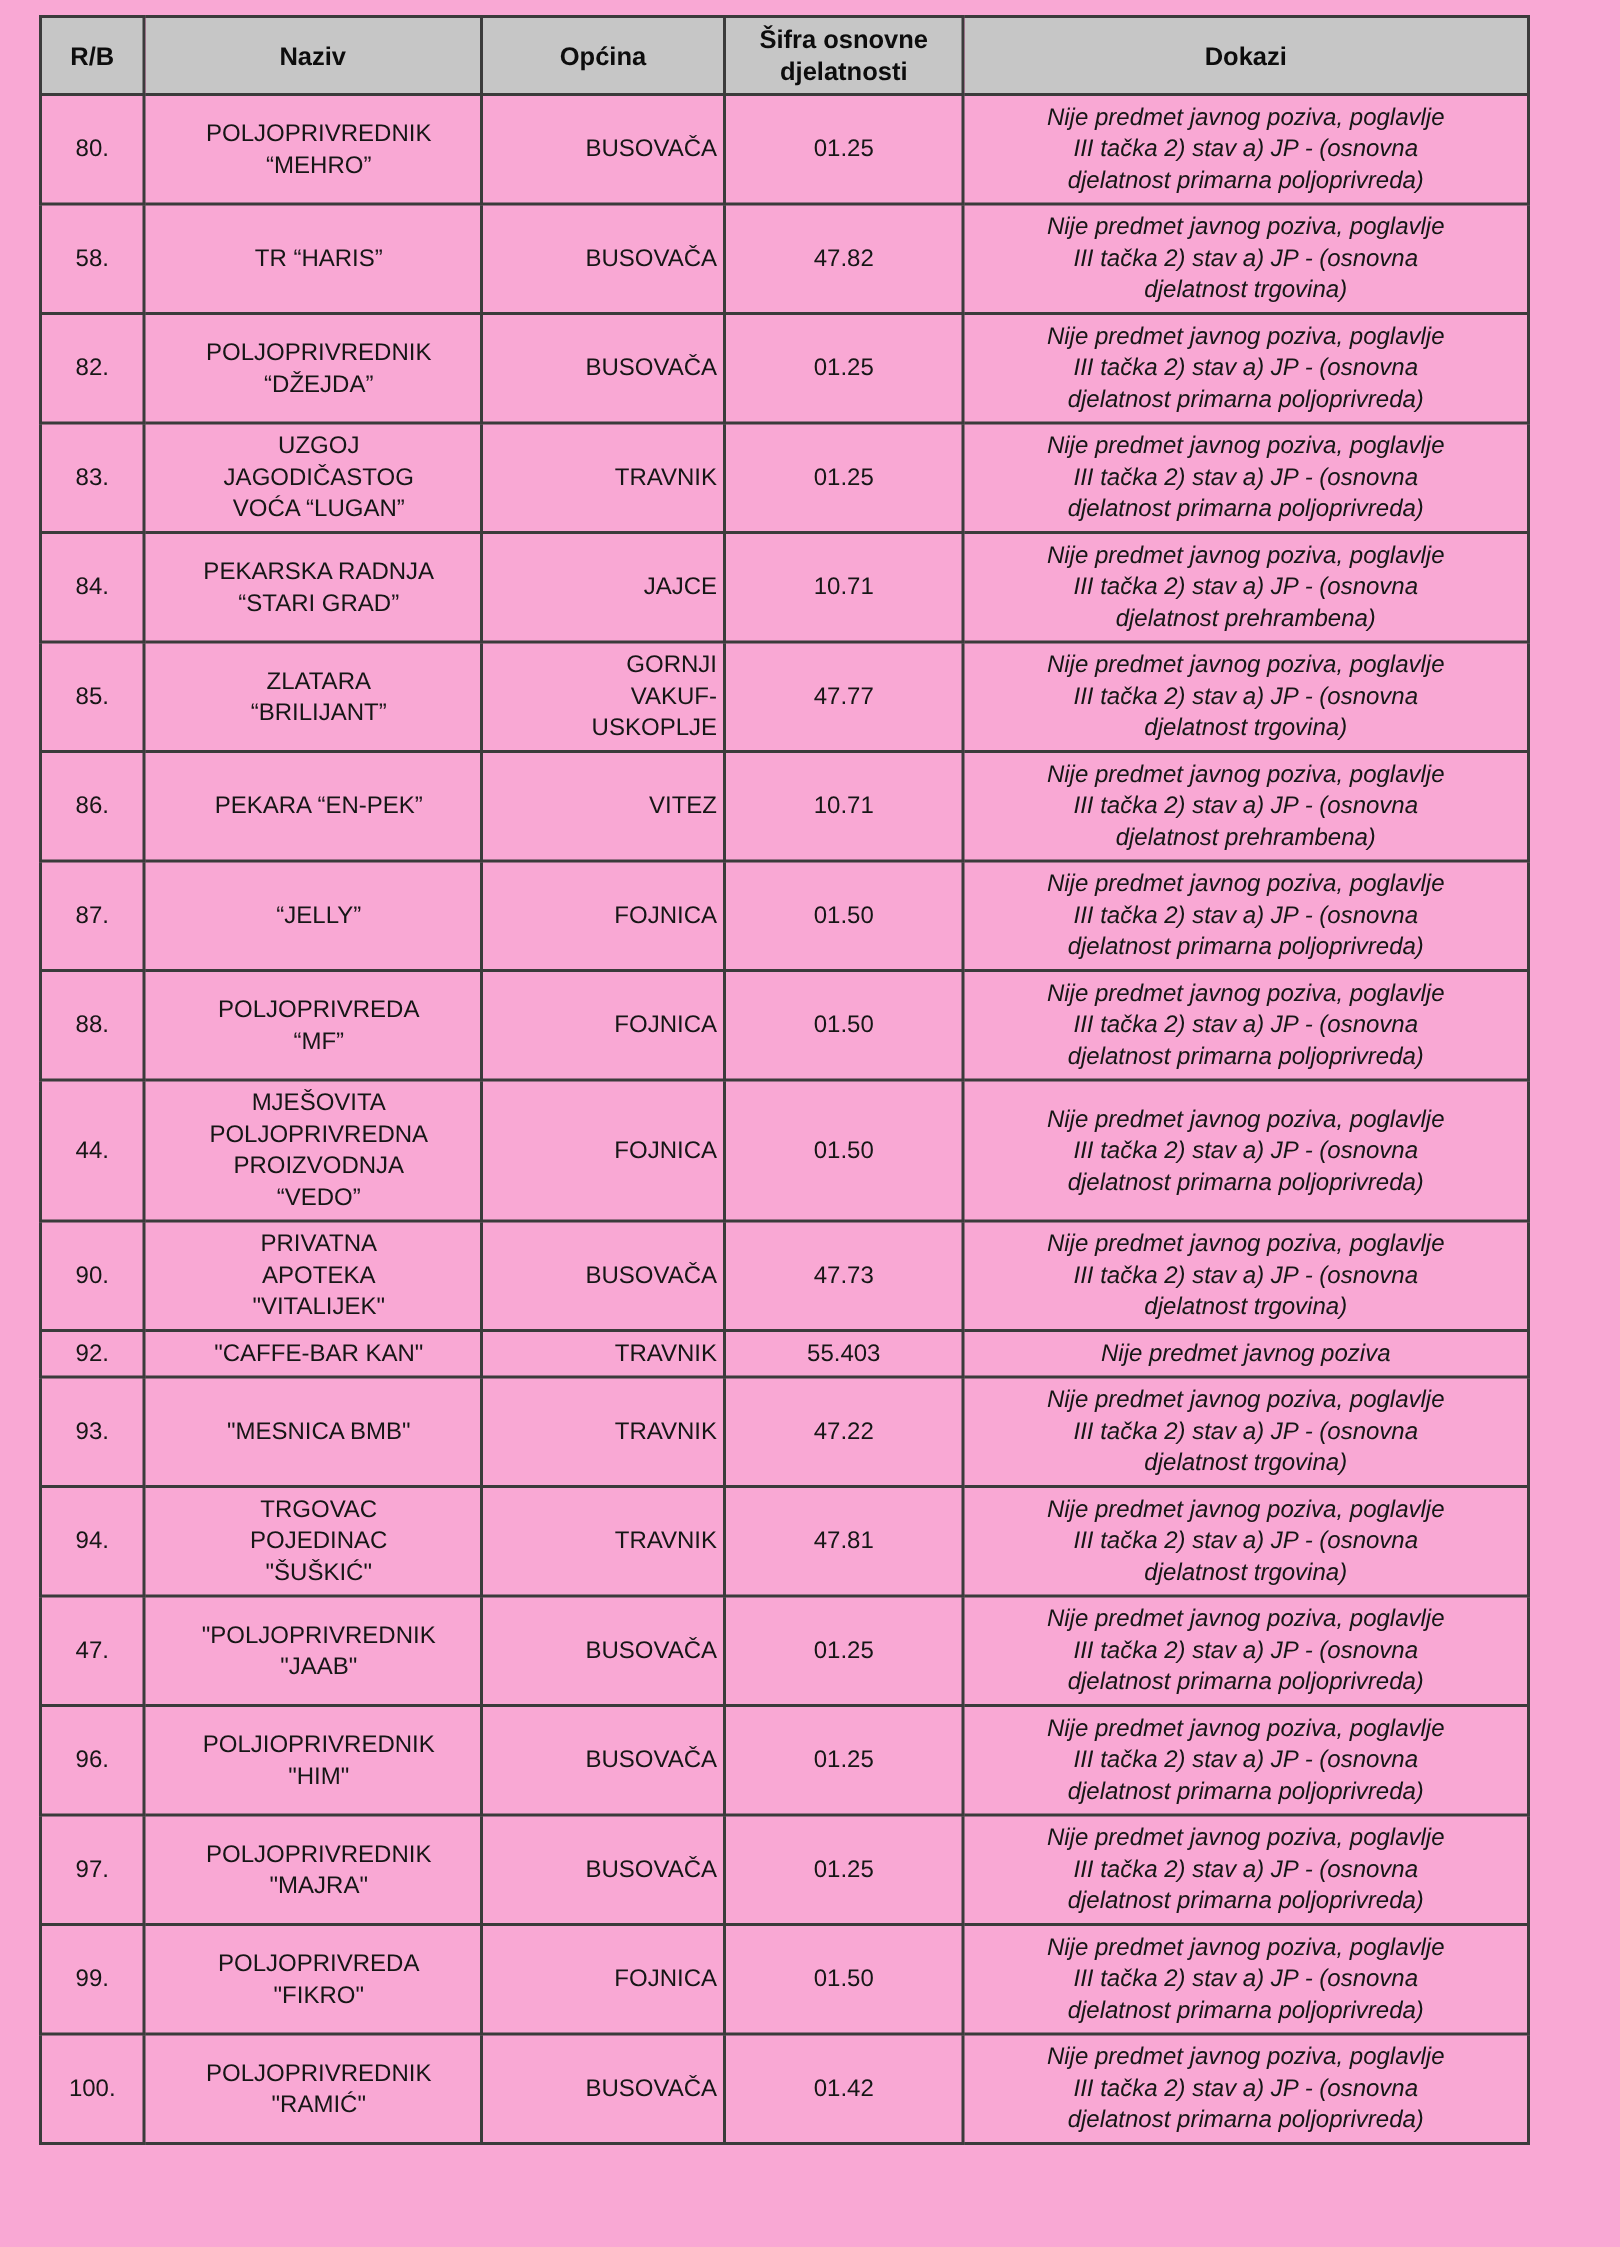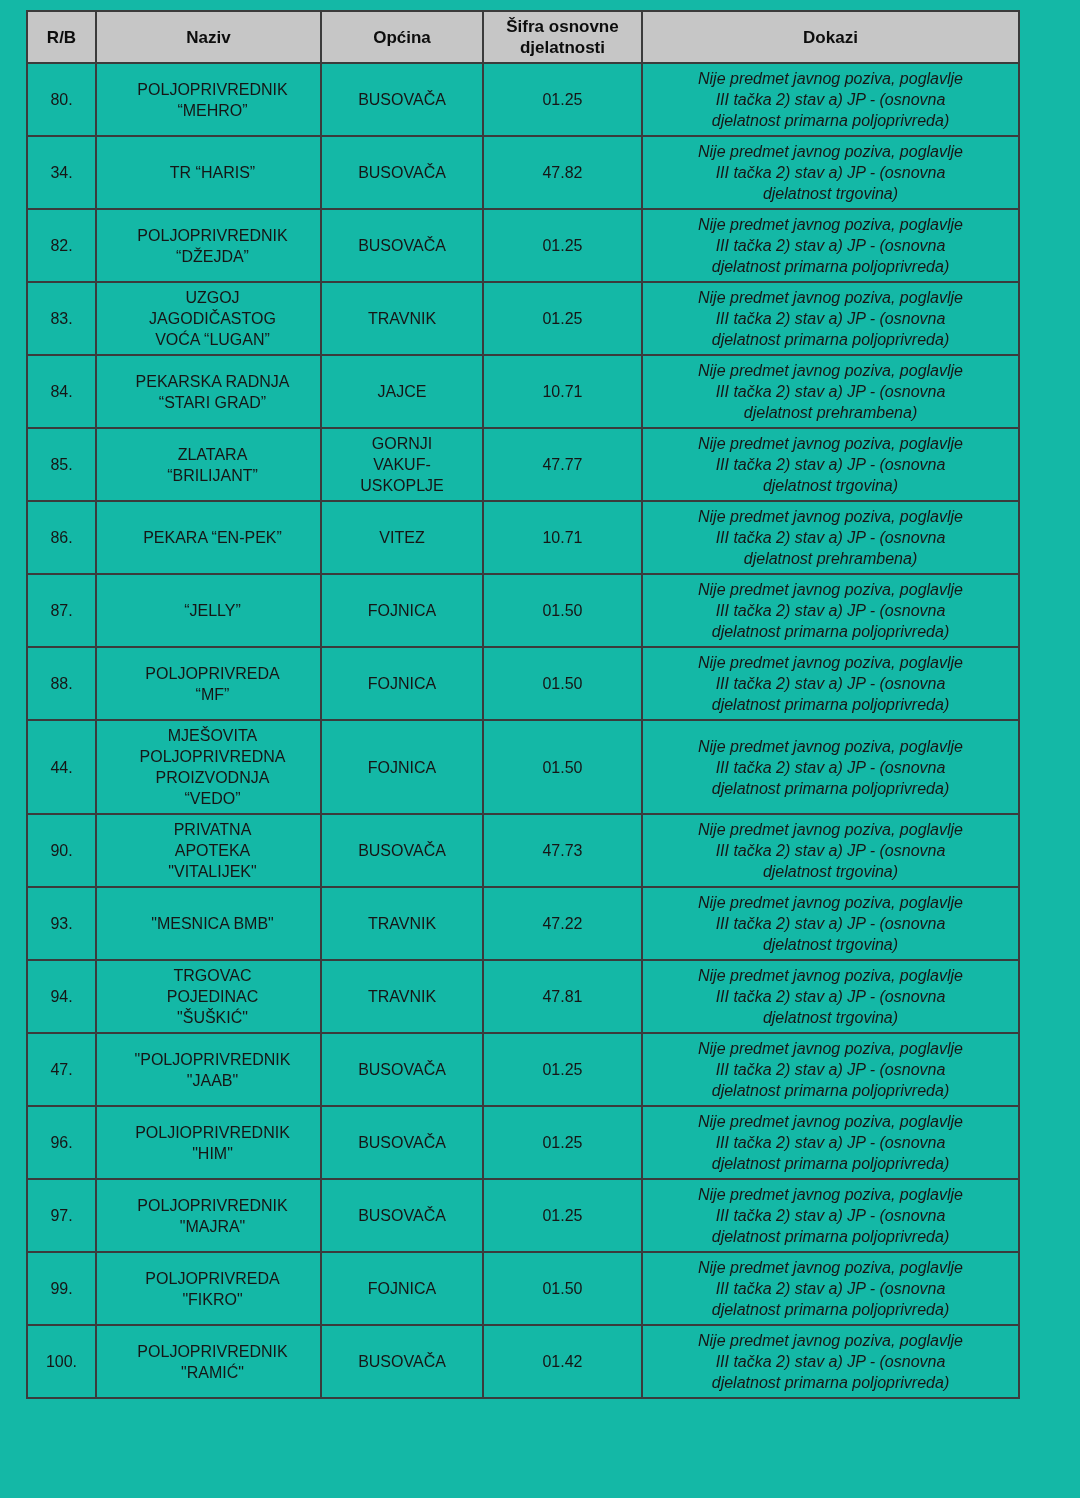--- a/index.html
+++ b/index.html
@@ -8,21 +8,21 @@
     background: #ffffff;
     width: 1080px;
     height: 1498px;
     font-family: "Liberation Sans", "DejaVu Sans", sans-serif;
     color: #161616;
   }
   .page {
     position: relative;
     width: 1080px;
     height: 1498px;
-    background: #14b8a6;
+    background: #f9a8d4;
     overflow: hidden;
   }
   table.doc-table {
     position: absolute;
     left: 26px;
     top: 10px;
     width: 992px;
     border-collapse: collapse;
     table-layout: fixed;
     border: 2px solid #3b3b3b;
@@ -47,21 +47,21 @@
   td.c-rb {
     text-align: center;
     padding: 4px 4px;
     border-radius: 32px;
   }
   td.c-naziv {
     text-align: center;
     padding: 4px 6px 4px 14px;
   }
   td.c-opcina {
-    text-align: center;
+    text-align: right;
     padding: 4px 4px;
   }
   td.c-sifra {
     text-align: center;
     padding: 4px 4px;
     border-radius: 16px;
   }
   td.c-dokazi {
     text-align: center;
     padding: 4px 8px;
@@ -95,21 +95,21 @@
       <td class="c-rb">80.</td>
       <td class="c-naziv">POLJOPRIVREDNIK
 “MEHRO”</td>
       <td class="c-opcina">BUSOVAČA</td>
       <td class="c-sifra">01.25</td>
       <td class="c-dokazi">Nije predmet javnog poziva, poglavlje
 III tačka 2) stav a) JP - (osnovna
 djelatnost primarna poljoprivreda)</td>
     </tr>
         <tr>
-      <td class="c-rb">34.</td>
+      <td class="c-rb">58.</td>
       <td class="c-naziv">TR “HARIS”</td>
       <td class="c-opcina">BUSOVAČA</td>
       <td class="c-sifra">47.82</td>
       <td class="c-dokazi">Nije predmet javnog poziva, poglavlje
 III tačka 2) stav a) JP - (osnovna
 djelatnost trgovina)</td>
     </tr>
         <tr>
       <td class="c-rb">82.</td>
       <td class="c-naziv">POLJOPRIVREDNIK
@@ -198,20 +198,27 @@
       <td class="c-naziv">PRIVATNA
 APOTEKA
 "VITALIJEK"</td>
       <td class="c-opcina">BUSOVAČA</td>
       <td class="c-sifra">47.73</td>
       <td class="c-dokazi">Nije predmet javnog poziva, poglavlje
 III tačka 2) stav a) JP - (osnovna
 djelatnost trgovina)</td>
     </tr>
         <tr>
+      <td class="c-rb">92.</td>
+      <td class="c-naziv">"CAFFE-BAR KAN"</td>
+      <td class="c-opcina">TRAVNIK</td>
+      <td class="c-sifra">55.403</td>
+      <td class="c-dokazi">Nije predmet javnog poziva</td>
+    </tr>
+        <tr>
       <td class="c-rb">93.</td>
       <td class="c-naziv">"MESNICA BMB"</td>
       <td class="c-opcina">TRAVNIK</td>
       <td class="c-sifra">47.22</td>
       <td class="c-dokazi">Nije predmet javnog poziva, poglavlje
 III tačka 2) stav a) JP - (osnovna
 djelatnost trgovina)</td>
     </tr>
         <tr>
       <td class="c-rb">94.</td>

